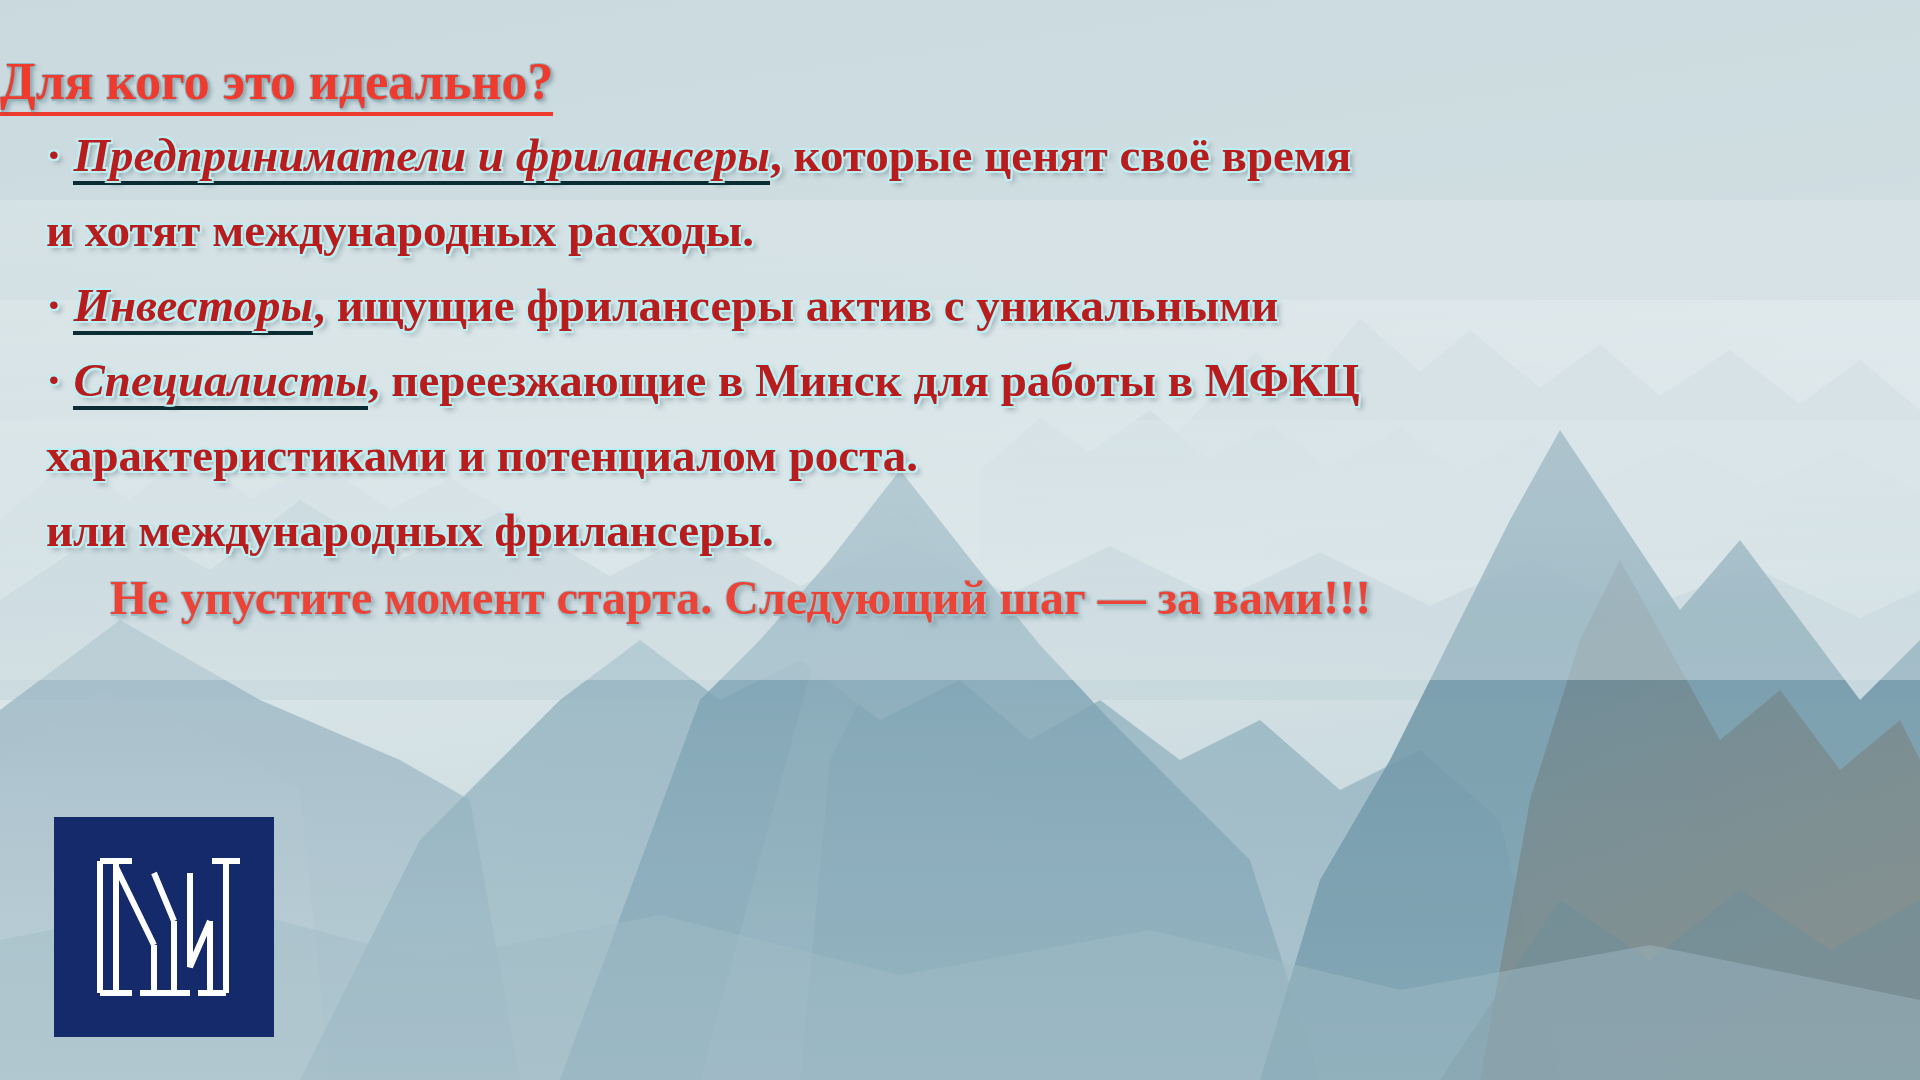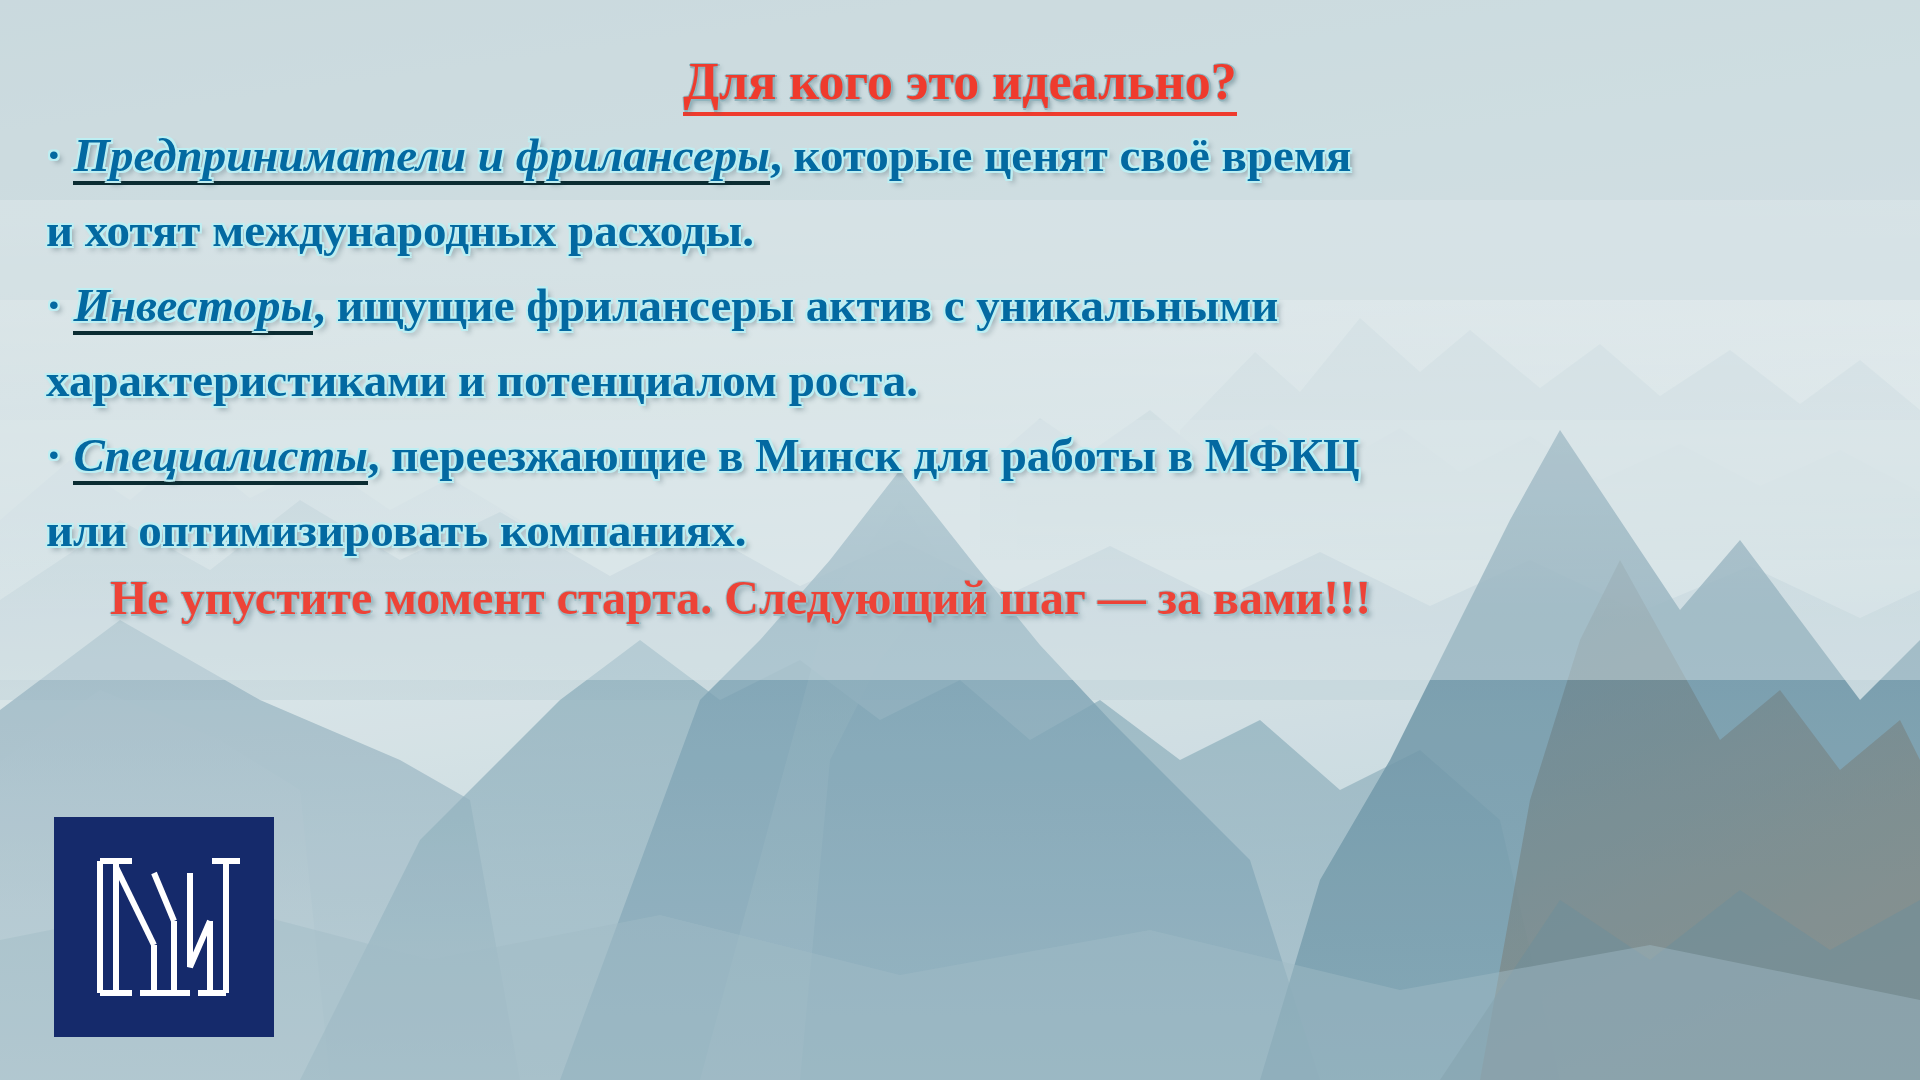--- a/index.html
+++ b/index.html
@@ -16,41 +16,40 @@
 
   
   #slide {
     position:absolute; inset:0;
     padding:0;
   }
 
   .title {
     position:absolute;
     top:52px; left:0; width:1920px;
-    text-align:center;
     font-size:52px;
     font-weight:bold;
     color:#ef3b2d;
     letter-spacing:0px;
     text-shadow:
        2px 0 0 #8fb4bd, -1px 0 0 #8fb4bd,
        0 2px 0 #8fb4bd, 0 -1px 0 #8fb4bd,
        3px 3px 4px rgba(70,105,115,.45);
     white-space:nowrap;
   }
   .title span.t { border-bottom:4px solid #ef3b2d; padding-bottom:1px; display:inline-block; }
 
   .body-block {
     position:absolute;
     top:118px; left:46px; width:1500px;
   }
   .bline {
     font-size:47px;
     font-weight:bold;
-    color:#0369a1;
+    color:#b91c1c;
     line-height:75px;
     white-space:nowrap;
     text-shadow:
       -2px -2px 0 #bdeef2,
        2px -2px 0 #bdeef2,
       -2px  2px 0 #bdeef2,
        2px  2px 0 #bdeef2,
        0   -2px 0 #bdeef2,
        0    2px 0 #bdeef2,
       -2px  0   0 #bdeef2,
@@ -183,30 +182,30 @@
     <div class="bline">
       <span>и хотят международных расходы.</span>
     </div>
 
     <div class="bline">
       <span class="bullet">·</span>
       <em>Инвесторы</em><span>, ищущие фрилансеры актив с уникальными</span>
     </div>
 
     <div class="bline">
-      <span>характеристиками и потенциалом роста.</span>
-    </div>
-
-    <div class="bline">
       <span class="bullet">·</span>
       <em>Специалисты</em><span>, переезжающие в Минск для работы в МФКЦ</span>
     </div>
 
     <div class="bline">
-      <span>или оптимизировать компаниях.</span>
+      <span>характеристиками и потенциалом роста.</span>
+    </div>
+
+    <div class="bline">
+      <span>или международных фрилансеры.</span>
     </div>
 
   </div>
 
   <div class="cta">Не упустите момент старта. Следующий шаг — за вами!!!</div>
 
   <div id="logo">
     <svg viewBox="0 0 220 220" aria-hidden="true">
       <g stroke="#ffffff" fill="none" stroke-width="6">
 

